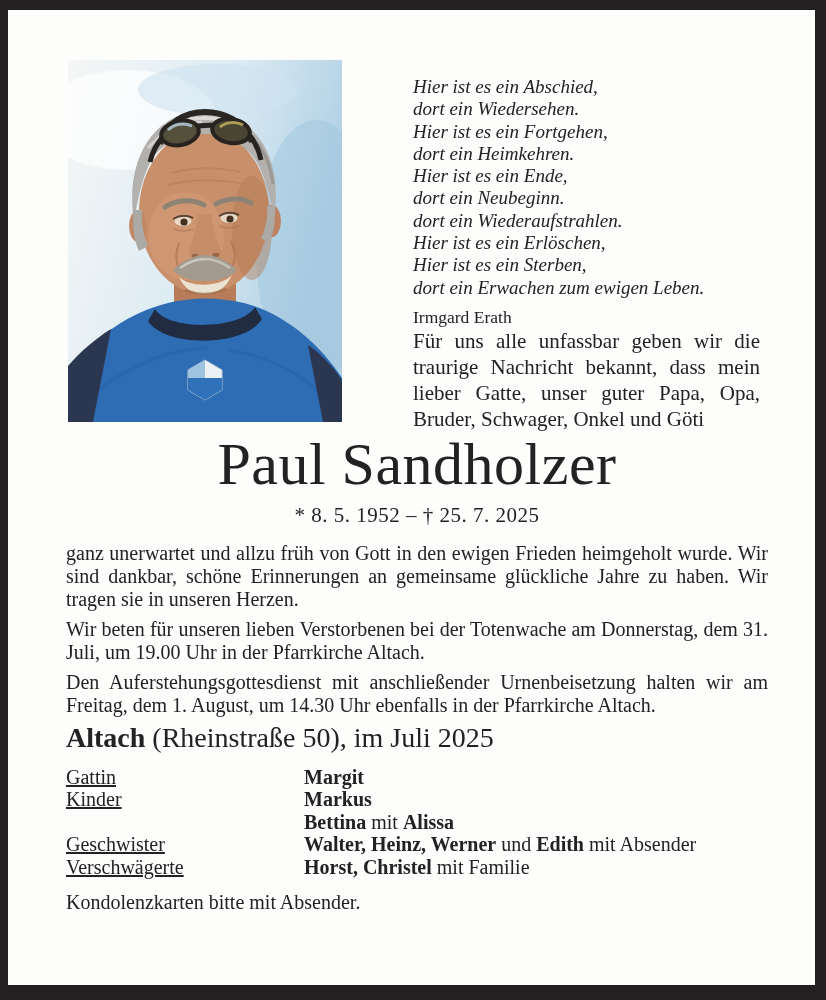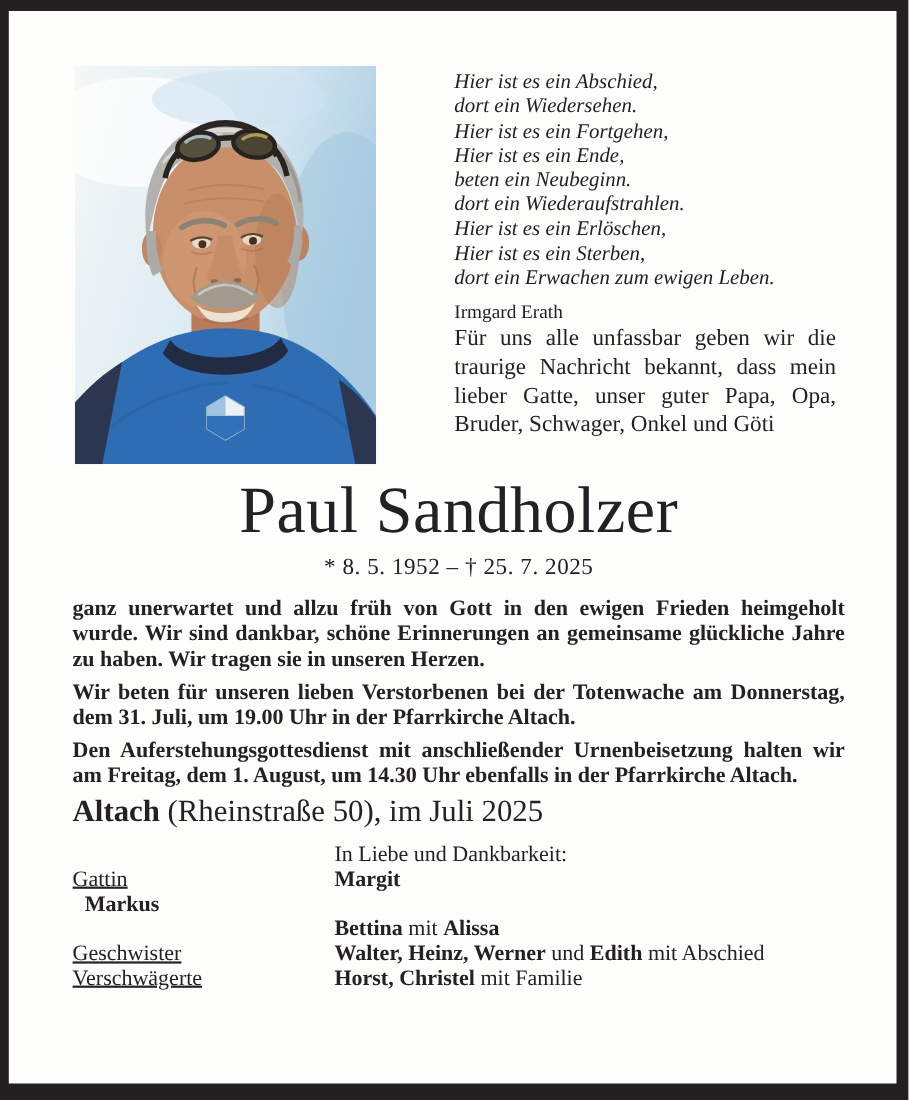--- a/index.html
+++ b/index.html
@@ -6,28 +6,28 @@
   .page{
     width:826px;height:1000px;box-sizing:border-box;position:relative;overflow:hidden;
     background:#fdfdfc;color:#242124;
     border-style:solid;border-color:#241f21;border-width:10px 11px 15px 8px;
     font-family:"Liberation Serif","DejaVu Serif",serif;
   }
   .content{position:absolute;left:58px;top:0;width:702px;}
   .top-section{position:relative;margin-top:50px;height:374px;}
   .photo-wrap{position:absolute;left:2px;top:0;width:274px;height:362px;overflow:hidden;}
   .right-col{position:absolute;left:347px;top:0;width:347px;}
-  .poem{font-style:italic;font-size:19px;line-height:22.3px;margin-top:4px;}
+  .poem{font-style:italic;font-size:19px;line-height:22.3px;margin-top:16px;}
   .poem-line{white-space:nowrap;}
   .poem-author{font-size:17.5px;line-height:22px;margin-top:7px;}
   .intro{font-size:21px;line-height:26px;text-align:justify;}
   .name{font-size:60px;line-height:60px;text-align:center;letter-spacing:0.5px;}
   .dates{font-size:21px;line-height:24px;font-weight:400;text-align:center;margin-top:9px;letter-spacing:0.5px;}
   .body-paragraphs{margin-top:15px;}
-  .body-par{margin:0 0 7px 0;font-size:20px;line-height:23px;text-align:justify;hyphens:auto;font-weight:bold;}
+  .body-par{margin:0 0 7px 0;font-size:20px;line-height:23px;text-align:justify;hyphens:auto;}
   .place{margin:9px 0 0 0;font-size:28px;line-height:23px;}
   .bold{font-weight:700;}
   .family{margin-top:17px;font-size:20px;line-height:22.4px;}
   .fam-row{display:flex;}
   .fam-label{width:227px;text-align:left;flex:none;text-decoration:underline;}
   .fam-value{margin-left:11px;}
   .footer{margin:13px 0 0 0;font-size:20px;line-height:23px;}
 </style>
 </head>
 <body>
@@ -119,22 +119,23 @@
             <path d="M120 310 L137 300 L137 318 L120 318 Z" fill="#7fb0d8" opacity="0.7"></path>
           </g>
         </svg>
       </div>
 
       <div class="right-col">
         <div class="poem">
             <div class="poem-line">Hier ist es ein Abschied,</div>
             <div class="poem-line">dort ein Wiedersehen.</div>
             <div class="poem-line">Hier ist es ein Fortgehen,</div>
+            <div class="poem-line">dort ein Heimkehren.</div>
             <div class="poem-line">Hier ist es ein Ende,</div>
-            <div class="poem-line">beten ein Neubeginn.</div>
+            <div class="poem-line">dort ein Neubeginn.</div>
             <div class="poem-line">dort ein Wiederaufstrahlen.</div>
             <div class="poem-line">Hier ist es ein Erlöschen,</div>
             <div class="poem-line">Hier ist es ein Sterben,</div>
             <div class="poem-line">dort ein Erwachen zum ewigen Leben.</div>
           </div>
         <div class="poem-author">Irmgard Erath</div>
         <div class="intro">Für uns alle unfassbar geben wir die traurige Nachricht bekannt, dass mein lieber Gatte, unser guter Papa, Opa, Bruder, Schwager, Onkel und Göti</div>
       </div>
     </div>
 
@@ -145,41 +146,42 @@
         <p class="body-par">ganz unerwartet und allzu früh von Gott in den ewigen Frieden heimgeholt wurde. Wir sind dankbar, schöne Erinnerungen an gemeinsame glückliche Jahre zu haben. Wir tragen sie in unseren Herzen.</p>
         <p class="body-par">Wir beten für unseren lieben Verstorbenen bei der Totenwache am Donnerstag, dem 31. Juli, um 19.00 Uhr in der Pfarrkirche Altach.</p>
         <p class="body-par">Den Auferstehungsgottesdienst mit anschließender Urnenbeisetzung halten wir am Freitag, dem 1. August, um 14.30 Uhr ebenfalls in der Pfarrkirche Altach.</p>
       </div>
 
     <p class="place"><span class="bold">Altach</span><span> (Rheinstraße 50), im Juli 2025</span></p>
 
     <div class="family">
         <div class="fam-row">
           <span class="fam-label"></span>
-          <span class="fam-value"><span>In Liebe und Dankbarkeit:</span></span>
         </div>
         <div class="fam-row">
           <span class="fam-label">Gattin</span>
           <span class="fam-value"><span class="bold">Margit</span></span>
         </div>
         <div class="fam-row">
+          <span class="fam-label">Kinder</span>
           <span class="fam-value"><span class="bold">Markus</span></span>
         </div>
         <div class="fam-row">
           <span class="fam-label"></span>
           <span class="fam-value"><span class="bold">Bettina</span><span> mit </span><span class="bold">Alissa</span></span>
         </div>
         <div class="fam-row">
           <span class="fam-label">Geschwister</span>
-          <span class="fam-value"><span class="bold">Walter, Heinz, Werner</span><span> und </span><span class="bold">Edith</span><span> mit Abschied</span></span>
+          <span class="fam-value"><span class="bold">Walter, Heinz, Werner</span><span> und </span><span class="bold">Edith</span><span> mit Absender</span></span>
         </div>
         <div class="fam-row">
           <span class="fam-label">Verschwägerte</span>
           <span class="fam-value"><span class="bold">Horst, Christel</span><span> mit Familie</span></span>
         </div>
         <div class="fam-row">
           <span class="fam-label"></span>
         </div>
       </div>
 
+    <p class="footer">Kondolenzkarten bitte mit Absender.</p>
 
   </div>
 </div>
 
 </body></html>

